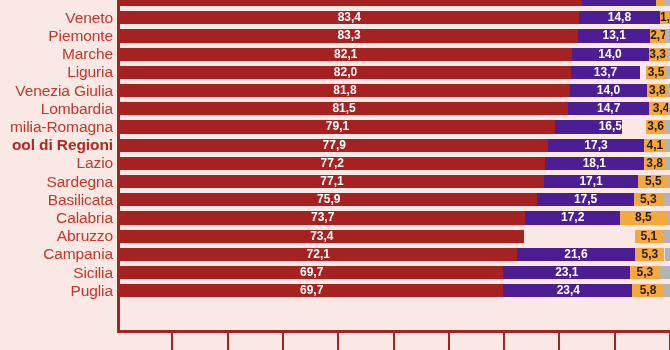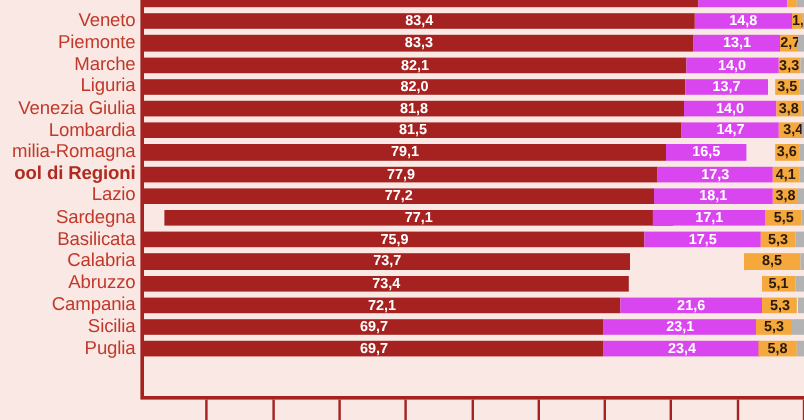--- a/index.html
+++ b/index.html
@@ -80,21 +80,21 @@
     height: 13.2px;
     color: #ffffff;
     font-size: 12px;
     font-weight: bold;
     line-height: 13.2px;
     text-align: center;
     overflow: hidden;
     white-space: nowrap;
   }
   .seg-1 { background: #a52220; }
-  .seg-2 { background: #d946ef; }
+  .seg-2 { background: #4c1d95; }
   .seg-3 { background: #f5a93c; color: #2b1a10; }
   .seg-4 { background: #b3b3b3; }
 
   
   #value-axis {
     position: absolute;
     left: 117px;
     top: 330px;
     width: 553px;
     height: 20px;
@@ -183,21 +183,21 @@
             <div class="seg seg-1" style="left: 0px; width: 448.25px;">81,5</div>
             <div class="seg seg-2" style="left: 448.25px; width: 80.85px;">14,7</div>
             <div class="seg seg-3" style="left: 529.1px; width: 24px;">3,4</div>
             <div class="seg seg-4" style="left: 547.8px; width: 2.2px;"></div>
           </div>
         </div>
         <div class="chart-row" style="top: 117.9px;">
           <div class="row-label">milia-Romagna</div>
           <div class="bar-track">
             <div class="seg seg-1" style="left: 0px; width: 435.05px;">79,1</div>
-            <div class="seg seg-2" style="left: 435.05px; width: 67px;">16,5</div>
+            <div class="seg seg-2" style="left: 435.05px; width: 67px; text-align: right;">16,5</div>
             <div class="seg seg-3" style="left: 525.8px; width: 19.8px; text-align: center;">3,6</div>
             <div class="seg seg-4" style="left: 545.6px; width: 4.4px;"></div>
           </div>
         </div>
         <div class="chart-row" style="top: 136.1px;">
           <div class="row-label bold">ool di Regioni</div>
           <div class="bar-track">
             <div class="seg seg-1" style="left: 0px; width: 428.45px;">77,9</div>
             <div class="seg seg-2" style="left: 428.45px; width: 95.15px;">17,3</div>
             <div class="seg seg-3" style="left: 523.6px; width: 22.55px;">4,1</div>
@@ -209,39 +209,40 @@
           <div class="bar-track">
             <div class="seg seg-1" style="left: 0px; width: 424.6px;">77,2</div>
             <div class="seg seg-2" style="left: 424.6px; width: 99.55px;">18,1</div>
             <div class="seg seg-3" style="left: 524.15px; width: 20.9px;">3,8</div>
             <div class="seg seg-4" style="left: 545.05px; width: 4.95px;"></div>
           </div>
         </div>
         <div class="chart-row" style="top: 172.5px;">
           <div class="row-label">Sardegna</div>
           <div class="bar-track">
-            <div class="seg seg-1" style="left: 17px; width: 424.05px; text-align: center;">77,1</div>
+            <div class="seg seg-1" style="left: 0px; width: 424.05px; text-align: center;">77,1</div>
             <div class="seg seg-2" style="left: 424.05px; width: 94.05px;">17,1</div>
             <div class="seg seg-3" style="left: 518.1px; width: 30.25px;">5,5</div>
             <div class="seg seg-4" style="left: 548.35px; width: 1.65px;"></div>
           </div>
         </div>
         <div class="chart-row" style="top: 190.7px;">
           <div class="row-label">Basilicata</div>
           <div class="bar-track">
             <div class="seg seg-1" style="left: 0px; width: 417.45px;">75,9</div>
             <div class="seg seg-2" style="left: 417.45px; width: 96.25px;">17,5</div>
             <div class="seg seg-3" style="left: 513.7px; width: 29.15px;">5,3</div>
             <div class="seg seg-4" style="left: 542.85px; width: 7.15px;"></div>
           </div>
         </div>
         <div class="chart-row" style="top: 208.9px;">
           <div class="row-label">Calabria</div>
           <div class="bar-track">
             <div class="seg seg-1" style="left: 0px; width: 405.35px;">73,7</div>
+            <div class="seg seg-2" style="left: 405.35px; width: 94.6px;">17,2</div>
             <div class="seg seg-3" style="left: 499.95px; width: 46.75px;">8,5</div>
             <div class="seg seg-4" style="left: 546.7px; width: 3.3px;"></div>
           </div>
         </div>
         <div class="chart-row" style="top: 227.1px;">
           <div class="row-label">Abruzzo</div>
           <div class="bar-track">
             <div class="seg seg-1" style="left: 0px; width: 403.7px;">73,4</div>
             <div class="seg seg-3" style="left: 514.8px; width: 28.05px;">5,1</div>
             <div class="seg seg-4" style="left: 542.85px; width: 7.15px;"></div>

